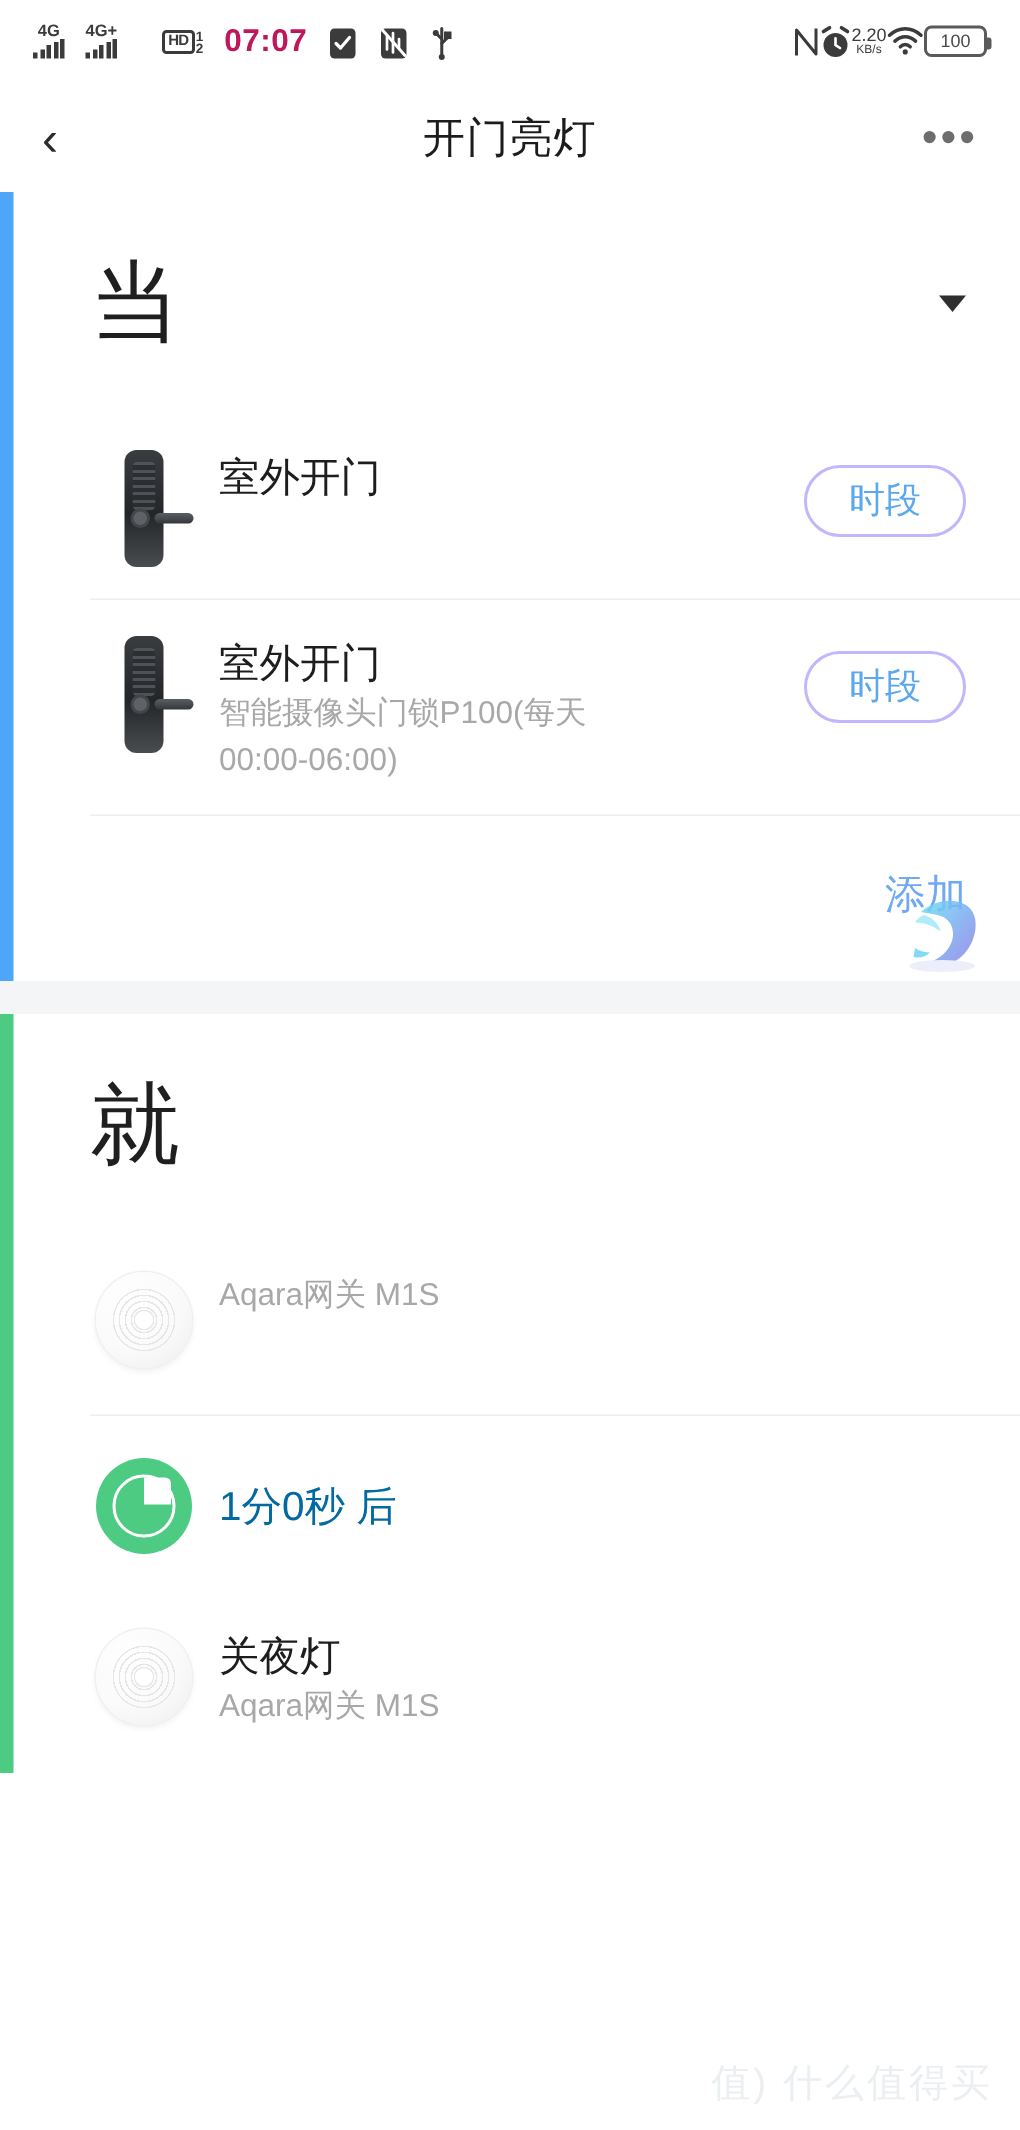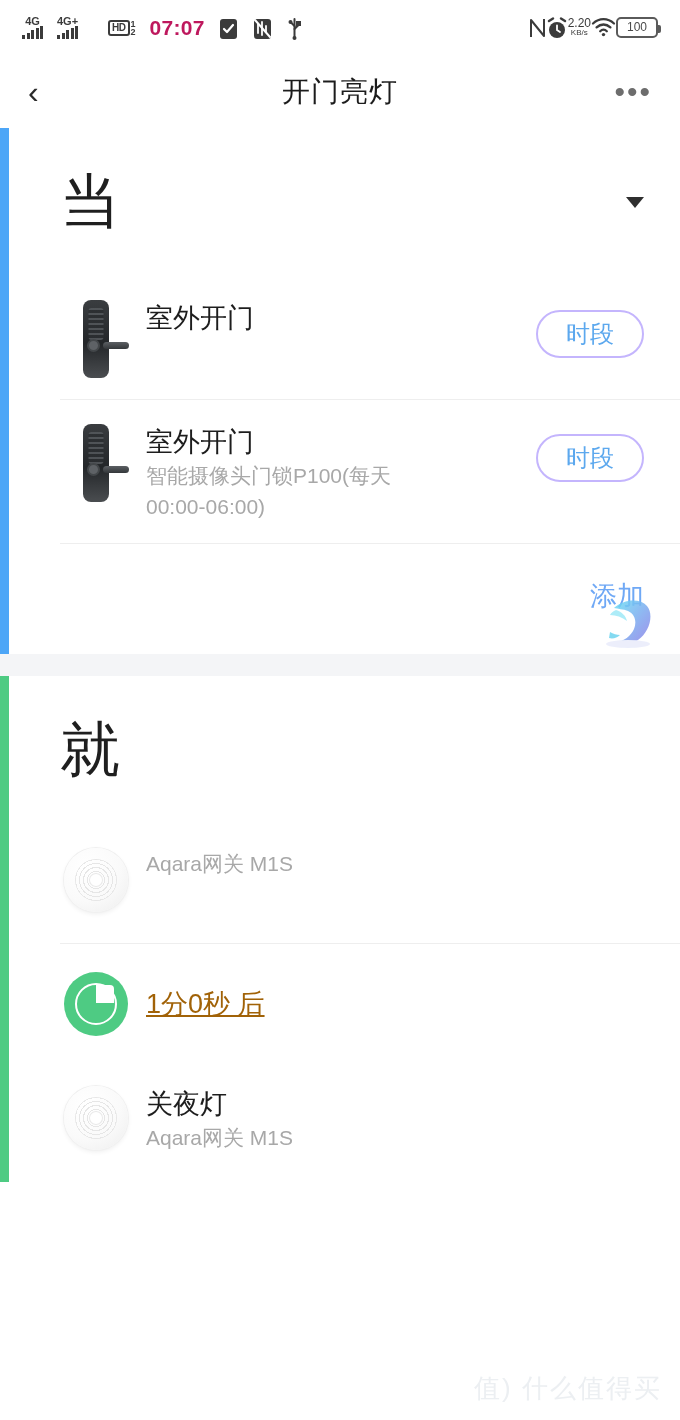--- a/index.html
+++ b/index.html
@@ -153,21 +153,21 @@
     content:""; position:absolute; inset:11px; border-radius:50%;
     border: 2px solid #ffffff;
   }
   .timer:after {
     content:""; position:absolute; left:50%; top:13px; width:18px; height:18px;
     background:#ffffff; border-radius: 0 4px 0 0;
   }
 
   .row-plain { display:flex; align-items:center; padding: 26px 36px 26px 60px;
                min-height: 118px; position: relative; }
-  .row-plain .row-title { font-size: 27px; color:#a16207;text-decoration:underline; }
+  .row-plain .row-title { font-size: 27px; color:#0369a1; }
 
   .add-row { padding: 34px 36px 40px 60px; position: relative; text-align: right; }
   .add-link { font-size: 27px; color: #6FA8F5; cursor: pointer; }
 
   
   .wm-dolphin { position:absolute; right: 22px; top: 466px; width: 64px; height: 58px;
                 opacity: .85; pointer-events:none; }
   .wm-text {
     position: absolute; right: 18px; bottom: 14px;
     font-size: 26px; color: #eceff2; letter-spacing: 2px;

